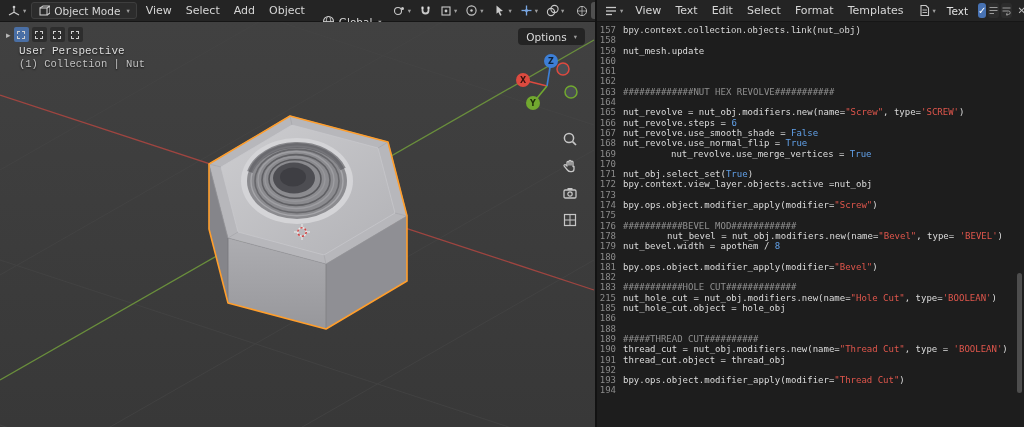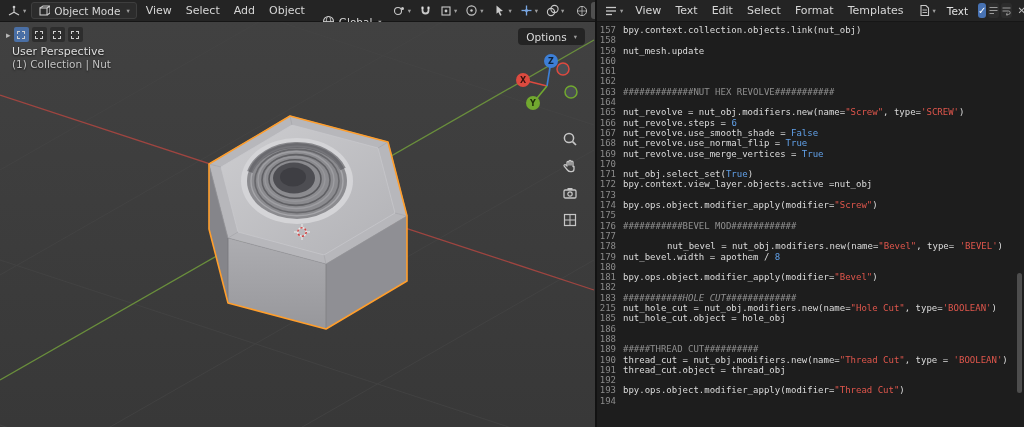--- a/index.html
+++ b/index.html
@@ -19,21 +19,21 @@
   .shade.active{background:#505050;}
   
   .pane-left{width:595px;display:flex;flex-direction:column;}
   .viewport{position:relative;flex:1;background:linear-gradient(#414141,#383838);overflow:hidden;}
   .scene{position:absolute;left:0;top:0;}
   .vp-overlay-topleft{position:absolute;left:6px;top:5px;display:flex;align-items:center;gap:3px;}
   .tool-expand{color:#b9b9b9;font-size:9px;}
   .selmode{width:15px;height:15px;background:#2d2d2d;border-radius:2px;display:flex;align-items:center;justify-content:center;}
   .selmode.active{background:#4a6fa5;}
   .selmode .dashbox{width:8px;height:8px;border:1px dashed #cfcfcf;}
-  .vp-labels{position:absolute;left:12px;top:23px;line-height:13px;text-shadow:0 1px 2px rgba(0,0,0,.8);}
+  .vp-labels{position:absolute;left:19px;top:23px;line-height:13px;text-shadow:0 1px 2px rgba(0,0,0,.8);font-family:Liberation Mono, monospace;}
   .vp-label-1{font-size:11px;color:#dedede;}
   .vp-label-2{font-size:10.5px;color:#c2c2c2;}
   .options-btn{position:absolute;top:6px;right:10px;background:rgba(32,32,32,.85);border-radius:4px;height:17px;display:flex;align-items:center;gap:5px;padding:0 8px;font-size:10.5px;color:#dcdcdc;}
   .gizmo{position:absolute;top:30px;right:12px;width:70px;height:70px;}
   .nav-icons{position:absolute;top:108px;right:16px;display:flex;flex-direction:column;gap:9px;}
   .nav-icons .nbtn{width:18px;height:18px;display:flex;align-items:center;justify-content:center;}
   
   .pane-right{width:429px;display:flex;flex-direction:column;background:#1d1d1d;border-left:2px solid #121212;}
   .code-wrap{position:relative;flex:1;overflow:hidden;}
   .code{font-family:"DejaVu Sans Mono","Liberation Mono",monospace;font-size:9px;line-height:10.3px;padding-top:3px;}
@@ -357,47 +357,46 @@
           <path d="M6.5 8 L5 9.4 L6.5 10.8" fill="none" stroke="#9a9a9a" stroke-width="1"></path>
         </svg>
       </div>
       <span class="xbtn"><span>✕</span></span>
       <div style="width:14px;"></div>
 
     </header>
 
     <div class="code-wrap">
       <div class="code" id="code-lines">
-          <div class="crow"><span class="lnum">157</span><span class="lcode"><span style="color: rgb(220, 220, 220);">bpy.context.collection.objects.link(nut_obj)</span></span></div>
+          <div class="crow"><span class="lnum">157</span><span class="lcode"><span style="color: rgb(220, 220, 220); font-family: Liberation Mono, monospace;">bpy.context.collection.objects.link(nut_obj)</span></span></div>
           <div class="crow"><span class="lnum">158</span><span class="lcode"></span></div>
           <div class="crow"><span class="lnum">159</span><span class="lcode"><span style="color: rgb(220, 220, 220);">nut_mesh.update</span></span></div>
           <div class="crow"><span class="lnum">160</span><span class="lcode"></span></div>
           <div class="crow"><span class="lnum">161</span><span class="lcode"></span></div>
           <div class="crow"><span class="lnum">162</span><span class="lcode"></span></div>
           <div class="crow"><span class="lnum">163</span><span class="lcode"><span style="color: rgb(143, 143, 143);">#############NUT HEX REVOLVE###########</span></span></div>
           <div class="crow"><span class="lnum">164</span><span class="lcode"></span></div>
           <div class="crow"><span class="lnum">165</span><span class="lcode"><span style="color: rgb(220, 220, 220);">nut_revolve = nut_obj.modifiers.new(name=</span><span style="color: rgb(224, 86, 76);">"Screw"</span><span style="color: rgb(220, 220, 220);">, type=</span><span style="color: rgb(224, 86, 76);">'SCREW'</span><span style="color: rgb(220, 220, 220);">)</span></span></div>
           <div class="crow"><span class="lnum">166</span><span class="lcode"><span style="color: rgb(220, 220, 220);">nut_revolve.steps = </span><span style="color: rgb(97, 160, 232);">6</span></span></div>
           <div class="crow"><span class="lnum">167</span><span class="lcode"><span style="color: rgb(220, 220, 220); text-align: center;">nut_revolve.use_smooth_shade = </span><span style="color: rgb(97, 160, 232);">False</span></span></div>
           <div class="crow"><span class="lnum">168</span><span class="lcode"><span style="color: rgb(220, 220, 220);">nut_revolve.use_normal_flip = </span><span style="color: rgb(97, 160, 232);">True</span></span></div>
-          <div class="crow"><span class="lnum">169</span><span class="lcode"><span style="color: rgb(220, 220, 220);">nut_revolve.use_merge_vertices = </span><span style="color: rgb(97, 160, 232);">True</span></span></div>
+          <div class="crow"><span class="lnum">169</span><span class="lcode"><span style="color: rgb(220, 220, 220); margin-left: 48px;">nut_revolve.use_merge_vertices = </span><span style="color: rgb(97, 160, 232);">True</span></span></div>
           <div class="crow"><span class="lnum">170</span><span class="lcode"></span></div>
           <div class="crow"><span class="lnum">171</span><span class="lcode"><span style="color: rgb(220, 220, 220);">nut_obj.select_set(</span><span style="color: rgb(97, 160, 232);">True</span><span style="color: rgb(220, 220, 220);">)</span></span></div>
           <div class="crow"><span class="lnum">172</span><span class="lcode"><span style="color: rgb(220, 220, 220);">bpy.context.view_layer.objects.active =nut_obj</span></span></div>
           <div class="crow"><span class="lnum">173</span><span class="lcode"></span></div>
           <div class="crow"><span class="lnum">174</span><span class="lcode"><span style="color: rgb(220, 220, 220);">bpy.ops.object.modifier_apply(modifier=</span><span style="color: rgb(224, 86, 76);">"Screw"</span><span style="color: rgb(220, 220, 220);">)</span></span></div>
           <div class="crow"><span class="lnum">175</span><span class="lcode"></span></div>
           <div class="crow"><span class="lnum">176</span><span class="lcode"><span style="color: rgb(143, 143, 143);">###########BEVEL MOD############</span></span></div>
-          <div class="crow"><span class="lnum">177</span><span class="lcode"></span></div>
           <div class="crow"><span class="lnum">178</span><span class="lcode"><span style="color: rgb(220, 220, 220); padding-left: 44px;">nut_bevel = nut_obj.modifiers.new(name=</span><span style="color: rgb(224, 86, 76);">"Bevel"</span><span style="color: rgb(220, 220, 220);">, type= </span><span style="color: rgb(224, 86, 76);">'BEVEL'</span><span style="color: rgb(220, 220, 220);">)</span></span></div>
           <div class="crow"><span class="lnum">179</span><span class="lcode"><span style="color: rgb(220, 220, 220);">nut_bevel.width = apothem / </span><span style="color: rgb(97, 160, 232);">8</span></span></div>
           <div class="crow"><span class="lnum">180</span><span class="lcode"></span></div>
           <div class="crow"><span class="lnum">181</span><span class="lcode"><span style="color: rgb(220, 220, 220);">bpy.ops.object.modifier_apply(modifier=</span><span style="color: rgb(224, 86, 76);">"Bevel"</span><span style="color: rgb(220, 220, 220);">)</span></span></div>
           <div class="crow"><span class="lnum">182</span><span class="lcode"></span></div>
-          <div class="crow"><span class="lnum">183</span><span class="lcode"><span style="color: rgb(143, 143, 143); font-style: italic;">###########HOLE CUT#############</span></span></div>
+          <div class="crow"><span class="lnum">183</span><span class="lcode"><span style="color: rgb(143, 143, 143);">###########HOLE CUT#############</span></span></div>
           <div class="crow"><span class="lnum">215</span><span class="lcode"><span style="color: rgb(220, 220, 220); margin-top: 8px;">nut_hole_cut = nut_obj.modifiers.new(name=</span><span style="color: rgb(224, 86, 76);">"Hole Cut"</span><span style="color: rgb(220, 220, 220);">, type=</span><span style="color: rgb(224, 86, 76);">'BOOLEAN'</span><span style="color: rgb(220, 220, 220);">)</span></span></div>
           <div class="crow"><span class="lnum">185</span><span class="lcode"><span style="color: rgb(220, 220, 220);">nut_hole_cut.object = hole_obj</span></span></div>
           <div class="crow"><span class="lnum">186</span><span class="lcode"></span></div>
           <div class="crow"><span class="lnum">188</span><span class="lcode"></span></div>
           <div class="crow"><span class="lnum">189</span><span class="lcode"><span style="color: rgb(143, 143, 143);">#####THREAD CUT##########</span></span></div>
           <div class="crow"><span class="lnum">190</span><span class="lcode"><span style="color: rgb(220, 220, 220); margin-top: 48px;">thread_cut = nut_obj.modifiers.new(name=</span><span style="color: rgb(224, 86, 76);">"Thread Cut"</span><span style="color: rgb(220, 220, 220);">, type = </span><span style="color: rgb(224, 86, 76);">'BOOLEAN'</span><span style="color: rgb(220, 220, 220);">)</span></span></div>
           <div class="crow"><span class="lnum">191</span><span class="lcode"><span style="color: rgb(220, 220, 220);">thread_cut.object = thread_obj</span></span></div>
           <div class="crow"><span class="lnum">192</span><span class="lcode"></span></div>
           <div class="crow"><span class="lnum">193</span><span class="lcode"><span style="color: rgb(220, 220, 220);">bpy.ops.object.modifier_apply(modifier=</span><span style="color: rgb(224, 86, 76);">"Thread Cut"</span><span style="color: rgb(220, 220, 220);">)</span></span></div>
           <div class="crow"><span class="lnum">194</span><span class="lcode"></span></div>

